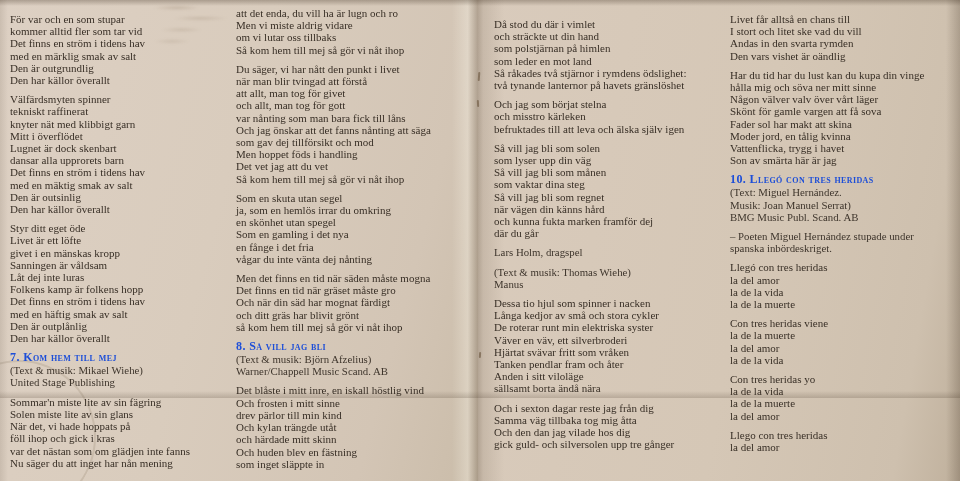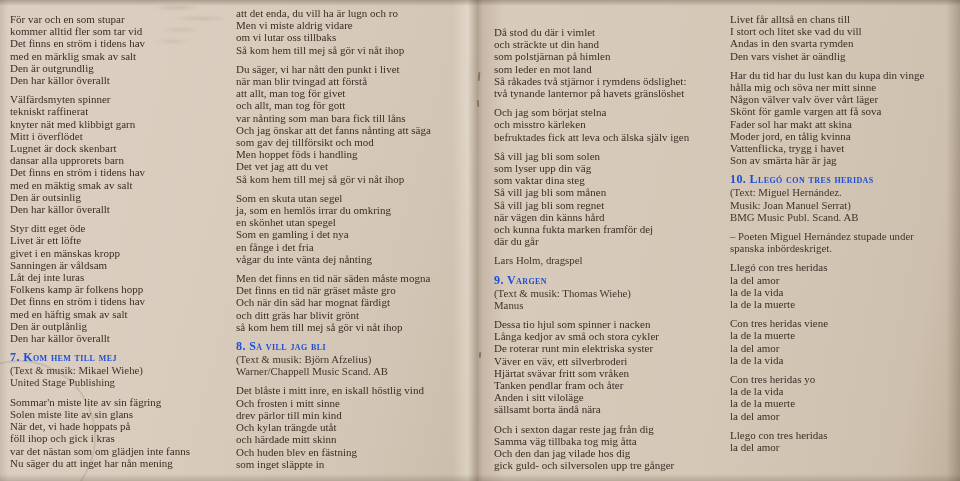--- a/index.html
+++ b/index.html
@@ -1,21 +1,21 @@
 <!DOCTYPE html>
 <html><head>
 <meta charset="utf-8">
 <style>
   html, body { margin: 0; padding: 0; }
   body {
     width: 960px; height: 481px; overflow: hidden;
     font-family: "Liberation Serif", "DejaVu Serif", serif;
     background: #d5c8b9;
   }
-  .spread { position: relative; width: 960px; height: 481px; }
+  .spread { position: relative; width: 960px; height: 398px; }
 
   .page { position: absolute; top: 0; height: 481px; }
   .page-left {
     left: 0; width: 478px;
     background: linear-gradient(105deg, #ddd0c3 0%, #d9ccbd 45%, #d3c5b5 80%, #cabca9 100%);
   }
   .page-right {
     left: 478px; width: 482px;
     background: linear-gradient(100deg, #d9cbbc 0%, #d5c7b6 55%, #cec0ae 88%, #bfb09c 100%);
   }
@@ -69,21 +69,21 @@
   .block:last-child { margin-bottom: 0; }
   .song-title {
     font-weight: 700; font-variant: small-caps; letter-spacing: 0.4px;
     font-size: 12px; line-height: 13px; color: #1d4ed8; white-space: nowrap;
   }
   .credit-line, .note .line {
     font-size: 10.8px; line-height: 12.2px; color: #3e352c;
   }
   #col-0 { left: 10px;  top: 13px; width: 226px; }
   #col-1 { left: 236px; top: 7px;  width: 244px; }
-  #col-2 { left: 494px; top: 26px; width: 228px; }
+  #col-2 { left: 494px; top: 18px; width: 228px; }
   #col-3 { left: 730px; top: 13px; width: 226px; }
 </style>
 </head>
 <body>
 
 <div class="spread">
   <div class="page page-left"></div>
   <div class="page page-right"></div>
 
   <div class="fold">
@@ -196,37 +196,36 @@
         <div class="line">Då stod du där i vimlet</div>
         <div class="line">och sträckte ut din hand</div>
         <div class="line">som polstjärnan på himlen</div>
         <div class="line">som leder en mot land</div>
         <div class="line">Så råkades två stjärnor i rymdens ödslighet:</div>
         <div class="line">två tynande lanternor på havets gränslöshet</div>
       </div>
       <div class="block stanza">
         <div class="line">Och jag som börjat stelna</div>
         <div class="line">och misstro kärleken</div>
-        <div class="line">befruktades fick att leva och älska själv igen</div>
+        <div class="line">befruktades till att leva och älska själv igen</div>
       </div>
       <div class="block stanza">
         <div class="line">Så vill jag bli som solen</div>
         <div class="line">som lyser upp din väg</div>
+        <div class="line">Så vill jag bli som månen</div>
         <div class="line">som vaktar dina steg</div>
-        <div class="line">Så vill jag bli som månen</div>
         <div class="line">Så vill jag bli som regnet</div>
         <div class="line">när vägen din känns hård</div>
         <div class="line">och kunna fukta marken framför dej</div>
         <div class="line">där du går</div>
       </div>
       <div class="block note">
         <div class="line">Lars Holm, dragspel</div>
       </div>
       <div class="block header">
-        <div class="song-title">9. Vargen</div>
         <div class="line credit-line">(Text &amp; musik: Thomas Wiehe)</div>
         <div class="line credit-line">Manus</div>
       </div>
       <div class="block stanza">
         <div class="line">Dessa tio hjul som spinner i nacken</div>
         <div class="line">Långa kedjor av små och stora cykler</div>
         <div class="line">De roterar runt min elektriska syster</div>
         <div class="line">Väver en väv, ett silverbroderi</div>
         <div class="line">Hjärtat svävar fritt som vråken</div>
         <div class="line">Tanken pendlar fram och åter</div>

